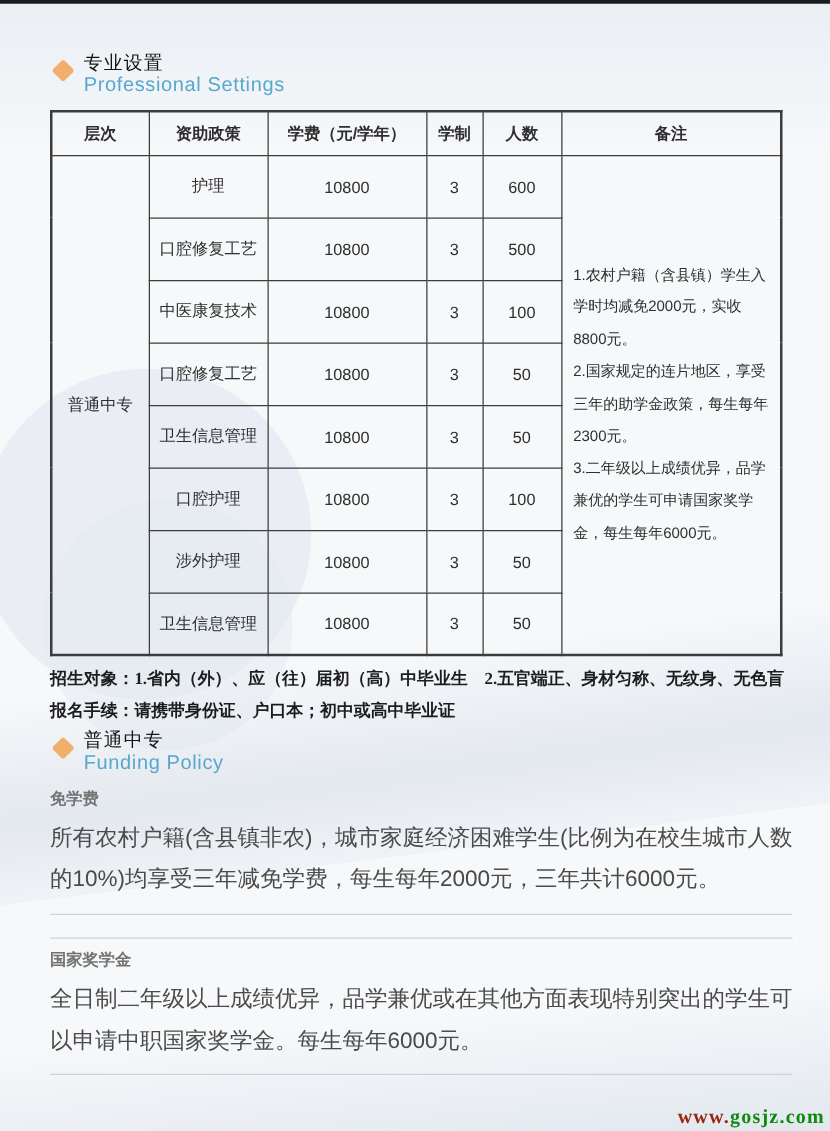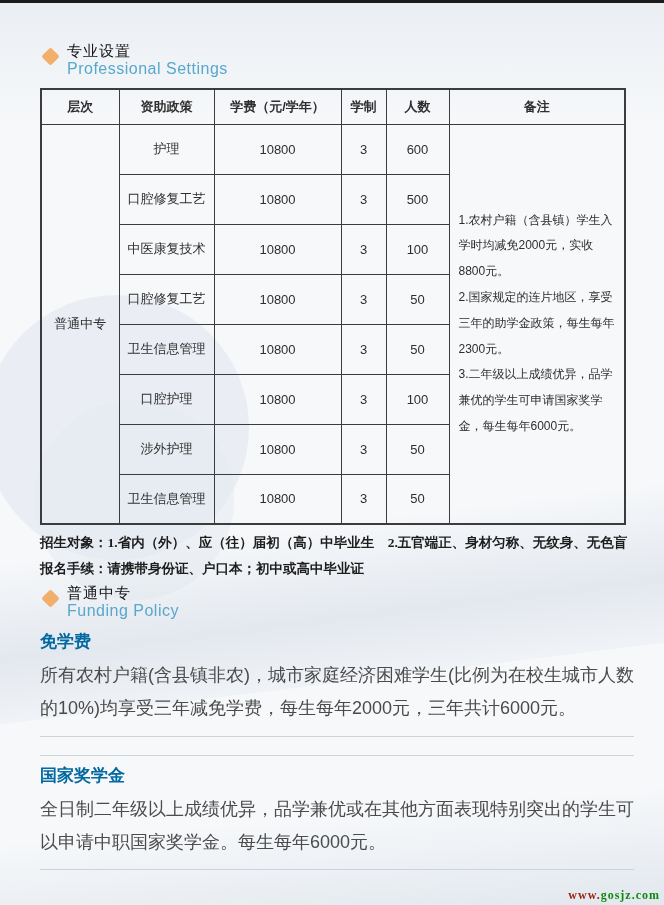--- a/index.html
+++ b/index.html
@@ -55,26 +55,26 @@
   
   .notes { position:absolute; left:40px; top:530px; width:590px;
     font-family:Liberation Serif, serif; font-weight:700;
     font-size:13.5px; color:#1d1d1d; line-height:1.95; }
 
   
   .funding-list { position:absolute; left:40px; top:622px; width:594px; }
   .funding-item { padding:8px 0 10px 0; }
   .funding-item.divided { border-bottom:1px solid #ccd3da; }
   .fi-title { font-family:"Liberation Serif", serif; font-weight:700;
-    font-size:17px; color:#0369a1; margin-bottom:6px; }
+    font-size:13px; color:#737373; margin-bottom:6px; }
   .fi-body { font-size:18px; color:#4b4b4b; line-height:1.85; }
 
   
   .watermark { position:absolute; right:4px; bottom:2px; z-index:3;
-    font-family:"Liberation Serif", serif; font-weight:700; font-size:12px; letter-spacing:1px; }
+    font-family:"Liberation Serif", serif; font-weight:700; font-size:16px; letter-spacing:1px; }
   .wm-red { color:#9c2310; }
   .wm-green { color:#0f8a0f; }
 </style>
 </head>
 <body>
 
 <div class="top-bar"></div>
 
 <div class="bg-shape bg-topfade"></div>
 <div class="bg-shape bg-circle1"></div>

